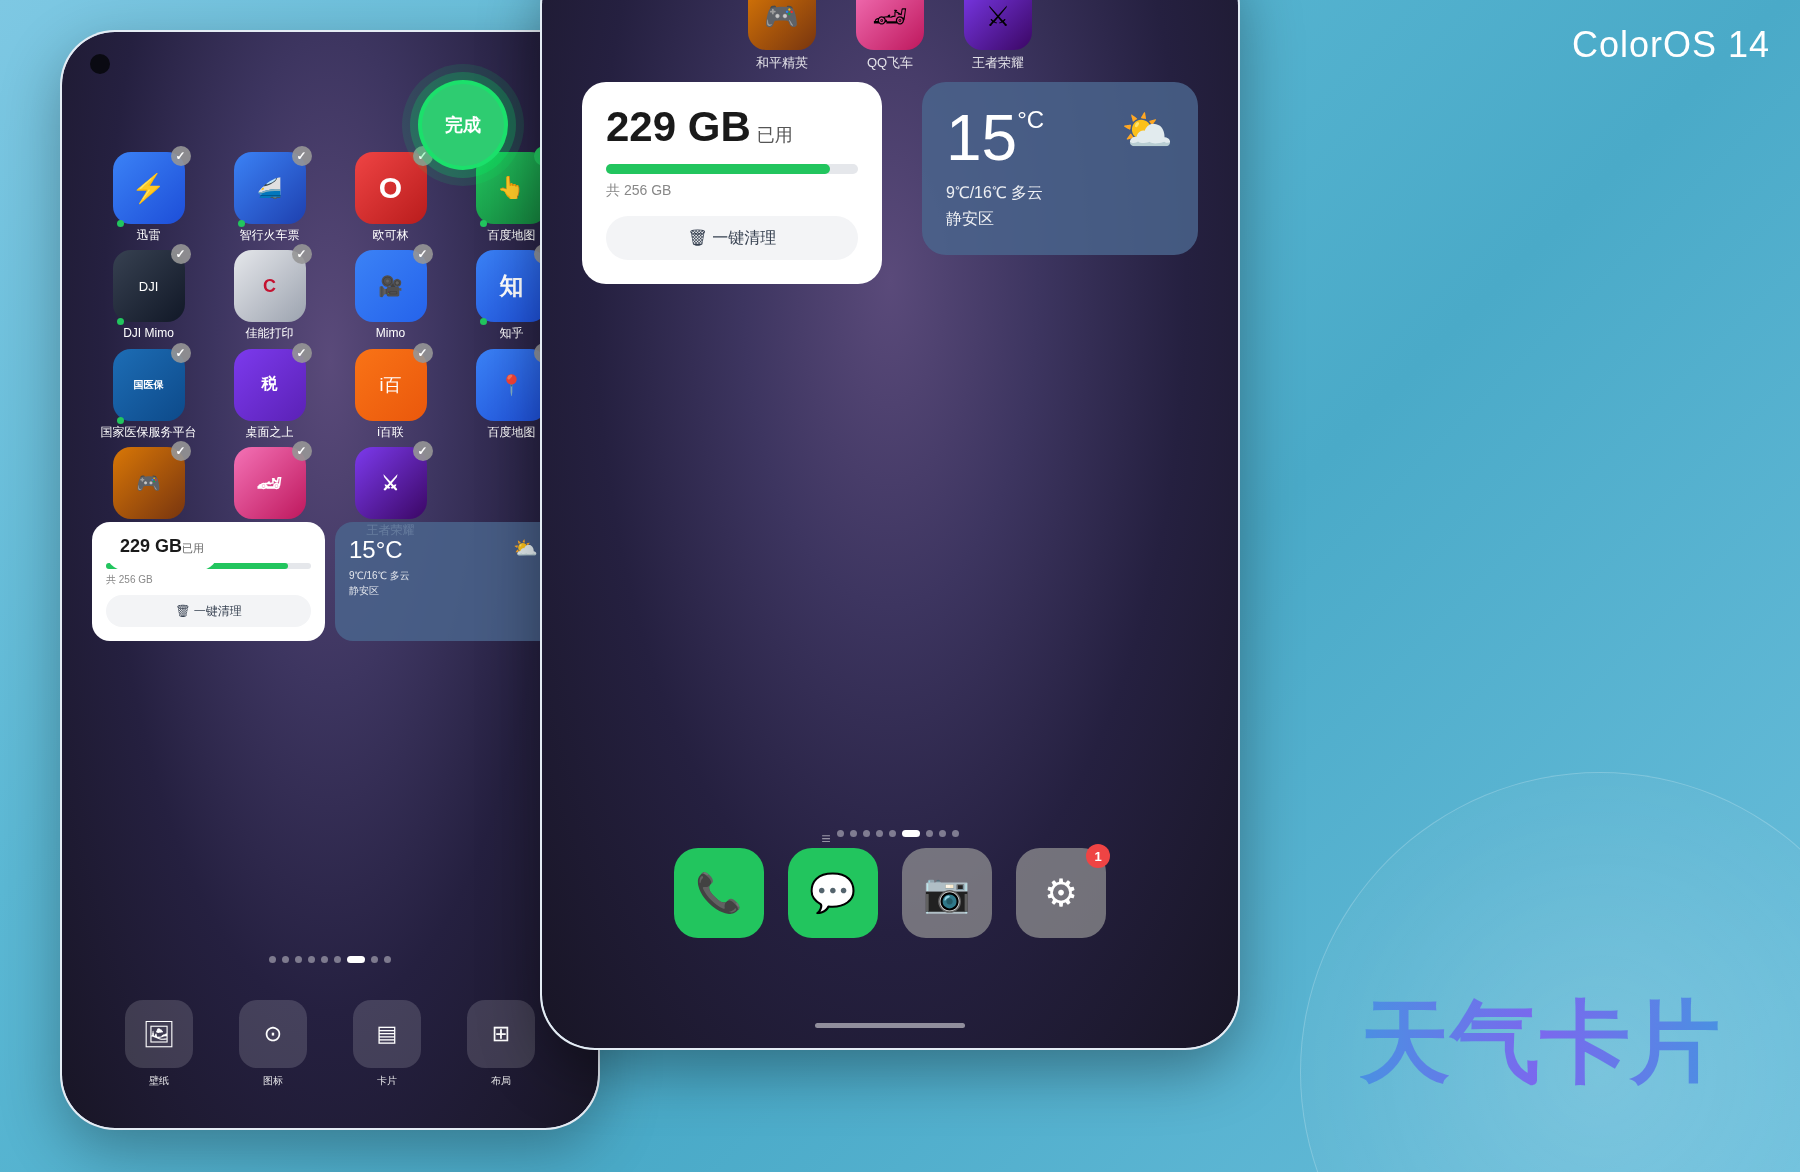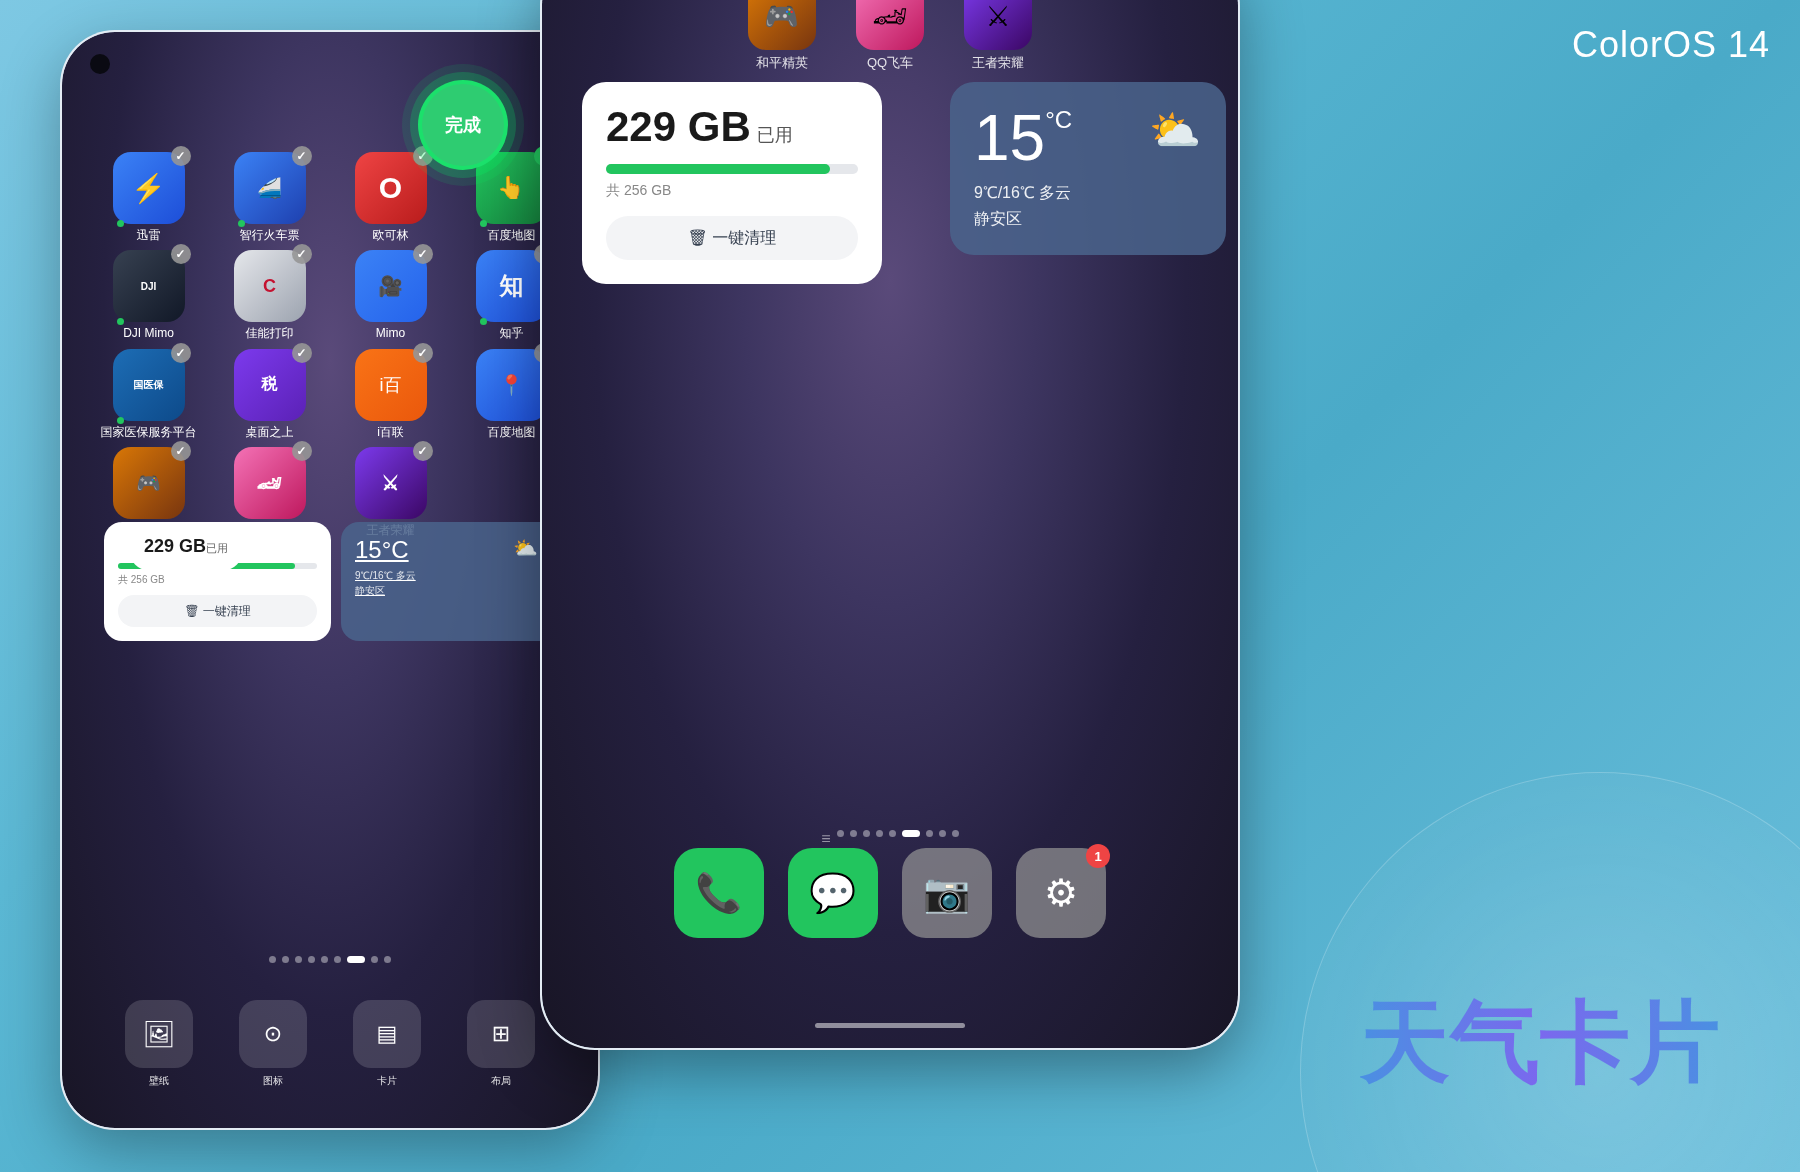--- a/index.html
+++ b/index.html
@@ -173,21 +173,20 @@
       right: 20px;
       display: flex;
       gap: 10px;
       padding: 0 10px;
     }
     .widget-storage {
       flex: 1;
       background: white;
       border-radius: 18px;
       padding: 14px;
-      margin-left: 12px;
     }
     .storage-bar-bg {
       width: 100%;
       height: 6px;
       background: #e5e7eb;
       border-radius: 3px;
       margin: 6px 0 4px;
     }
     .storage-bar-fill {
       height: 100%;
@@ -215,21 +214,20 @@
       gap: 4px;
     }
 
     .widget-weather-small {
       flex: 1;
       background: rgba(74, 100, 140, 0.85);
       border-radius: 18px;
       padding: 14px;
       color: white;
       position: relative;
-      text-decoration: underline;
     }
     .widget-weather-small .delete-btn {
       position: absolute;
       top: 8px;
       right: 8px;
       width: 18px;
       height: 18px;
       background: #ef4444;
       border-radius: 50%;
       display: flex;
@@ -413,21 +411,20 @@
     
     .large-weather-widget {
       position: absolute;
       top: 130px;
       left: 380px;
       width: 276px;
       background: rgba(74, 100, 140, 0.85);
       border-radius: 24px;
       padding: 24px;
       color: white;
-      margin-left: 28px;
     }
     .large-weather-temp {
       font-size: 64px;
       font-weight: 200;
       line-height: 1;
     }
     .large-weather-unit {
       font-size: 24px;
       vertical-align: super;
     }
@@ -564,21 +561,21 @@
         <div class="app-icon icon-auto">
           <span style="font-size:22px">👆</span>
           <div class="app-icon-delete" style="background:#22c55e">✓</div>
           <div class="app-dot" style="background:#22c55e"></div>
         </div>
         <span class="app-label">百度地图</span>
       </div>
 
       <div class="app-item">
         <div class="app-icon icon-dji">
-          <span style="font-size:10px;font-weight:700">DJI</span>
+          <span style="font-size:13px;font-weight:400">DJI</span>
           <div class="app-icon-delete">✓</div>
           <div class="app-dot" style="background:#22c55e"></div>
         </div>
         <span class="app-label">DJI Mimo</span>
       </div>
       <div class="app-item">
         <div class="app-icon" style="background:linear-gradient(135deg,#e5e7eb,#9ca3af)">
           <span style="font-size:18px;color:#c41230;font-weight:900">C</span>
           <div class="app-icon-delete">✓</div>
         </div>

